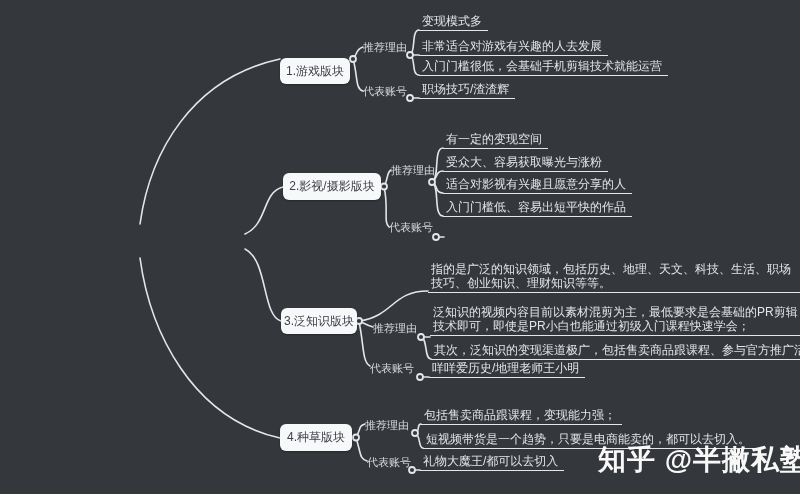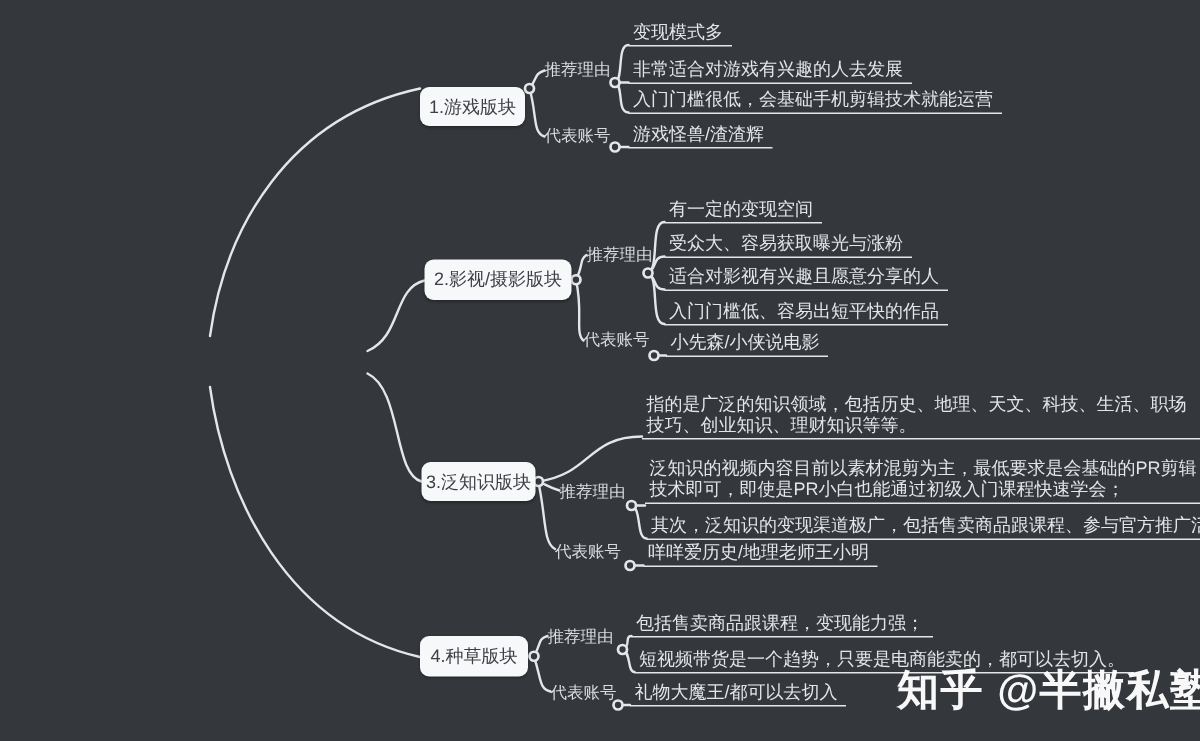--- a/index.html
+++ b/index.html
@@ -107,29 +107,28 @@
   <div class="topic" style="left:280px;top:58px;width:70px;height:26px">1.游戏版块</div>
   <div class="topic" style="left:283px;top:173px;width:98px;height:27px">2.影视/摄影版块</div>
   <div class="topic" style="left:281px;top:308px;width:76px;height:26px">3.泛知识版块</div>
   <div class="topic" style="left:280px;top:424px;width:72px;height:27px">4.种草版块</div>
 
   <div class="glabel" style="left:363px;top:41px">推荐理由</div>
   <div class="leaf" style="left:419px;top:15px">变现模式多</div>
   <div class="leaf" style="left:419px;top:40px">非常适合对游戏有兴趣的人去发展</div>
   <div class="leaf" style="left:419px;top:60px">入门门槛很低，会基础手机剪辑技术就能运营</div>
   <div class="glabel" style="left:363px;top:85px">代表账号</div>
-  <div class="leaf" style="left:419px;top:83px">游戏怪兽/渣渣辉</div>
+  <div class="leaf" style="left:419px;top:83px">职场技巧/渣渣辉</div>
 
   <div class="glabel" style="left:391px;top:164px">推荐理由</div>
   <div class="leaf" style="left:443px;top:133px">有一定的变现空间</div>
   <div class="leaf" style="left:443px;top:156px">受众大、容易获取曝光与涨粉</div>
   <div class="leaf" style="left:443px;top:178px">适合对影视有兴趣且愿意分享的人</div>
   <div class="leaf" style="left:443px;top:201px">入门门槛低、容易出短平快的作品</div>
   <div class="glabel" style="left:389px;top:221px">代表账号</div>
-  <div class="leaf" style="left:444px;top:222px">小先森/小侠说电影</div>
 
   <div class="leaf wide" style="left:428px;top:262px;width:364px">指的是广泛的知识领域，包括历史、地理、天文、科技、生活、职场技巧、创业知识、理财知识等等。</div>
   <div class="glabel" style="left:373px;top:322px">推荐理由</div>
   <div class="leaf wide" style="left:430px;top:305px;width:366px">泛知识的视频内容目前以素材混剪为主，最低要求是会基础的PR剪辑技术即可，即使是PR小白也能通过初级入门课程快速学会；</div>
   <div class="leaf" style="left:431px;top:344px">其次，泛知识的变现渠道极广，包括售卖商品跟课程、参与官方推广活动等等</div>
   <div class="glabel" style="left:370px;top:362px">代表账号</div>
   <div class="leaf" style="left:429px;top:362px">咩咩爱历史/地理老师王小明</div>
 
   <div class="glabel" style="left:365px;top:419px">推荐理由</div>
   <div class="leaf" style="left:421px;top:409px">包括售卖商品跟课程，变现能力强；</div>

